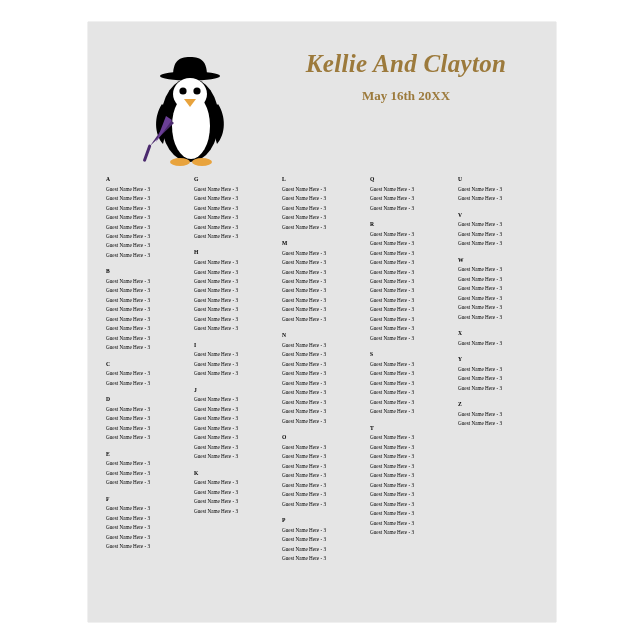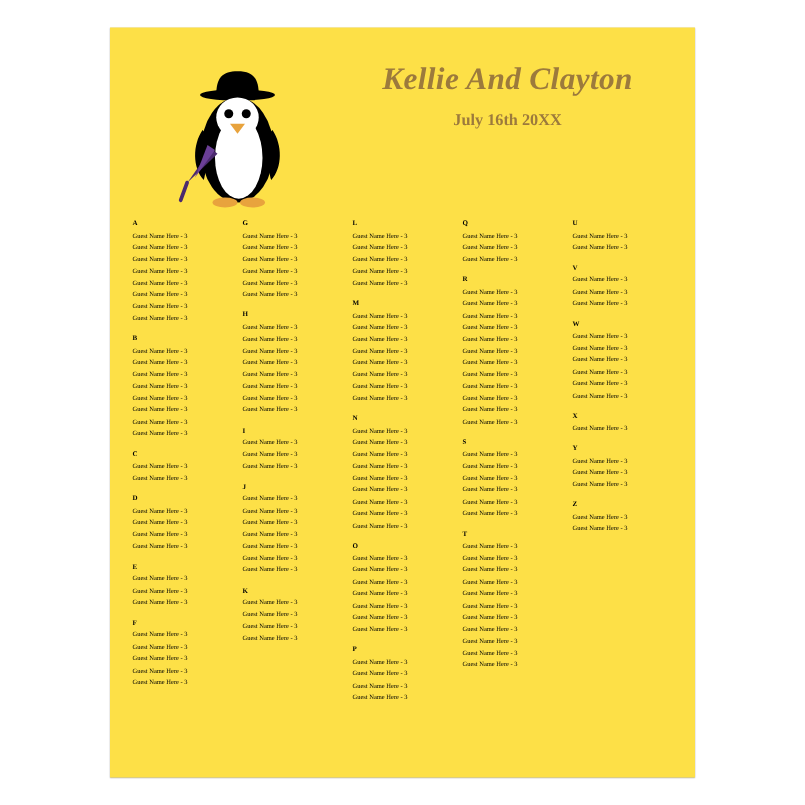--- a/index.html
+++ b/index.html
@@ -12,21 +12,21 @@
     background: #ffffff;
     font-family: "Liberation Serif", serif;
     overflow: hidden;
   }
   #poster {
     position: absolute;
     left: 88px;
     top: 22px;
     width: 468px;
     height: 600px;
-    background: #fde047;
+    background: #e5e5e5;
     box-shadow: 0 0 1px rgba(0,0,0,0.35);
     overflow: hidden;
   }
   
   #header {
     position: relative;
     height: 150px;
   }
   #penguin-art {
     position: absolute;
@@ -130,21 +130,21 @@
         <ellipse cx="66" cy="106" rx="10" ry="4" fill="#e8a33d"></ellipse>
 
         <path d="M14 90 L33 63 L38 67 Z" fill="#4b2a6e"></path>
         <path d="M20 86 L36 64 L30 60 Z" fill="#6b3f96"></path>
         <rect x="10" y="88" width="3" height="18" rx="1.5" fill="#4b2a6e" transform="rotate(20 11 96)"></rect>
       </svg>
     </div>
 
     <div id="header-text">
       <h1 id="couple-names">Kellie And Clayton</h1>
-      <div id="wedding-date">July 16th 20XX</div>
+      <div id="wedding-date">May 16th 20XX</div>
     </div>
 
   </div>
 
   <div id="guest-columns">
       <div class="guest-column">
         <div class="letter-group">
           <div class="group-letter">A</div>
           <div class="guest-entry">Guest Name Here - 3</div>
           <div class="guest-entry">Guest Name Here - 3</div>

